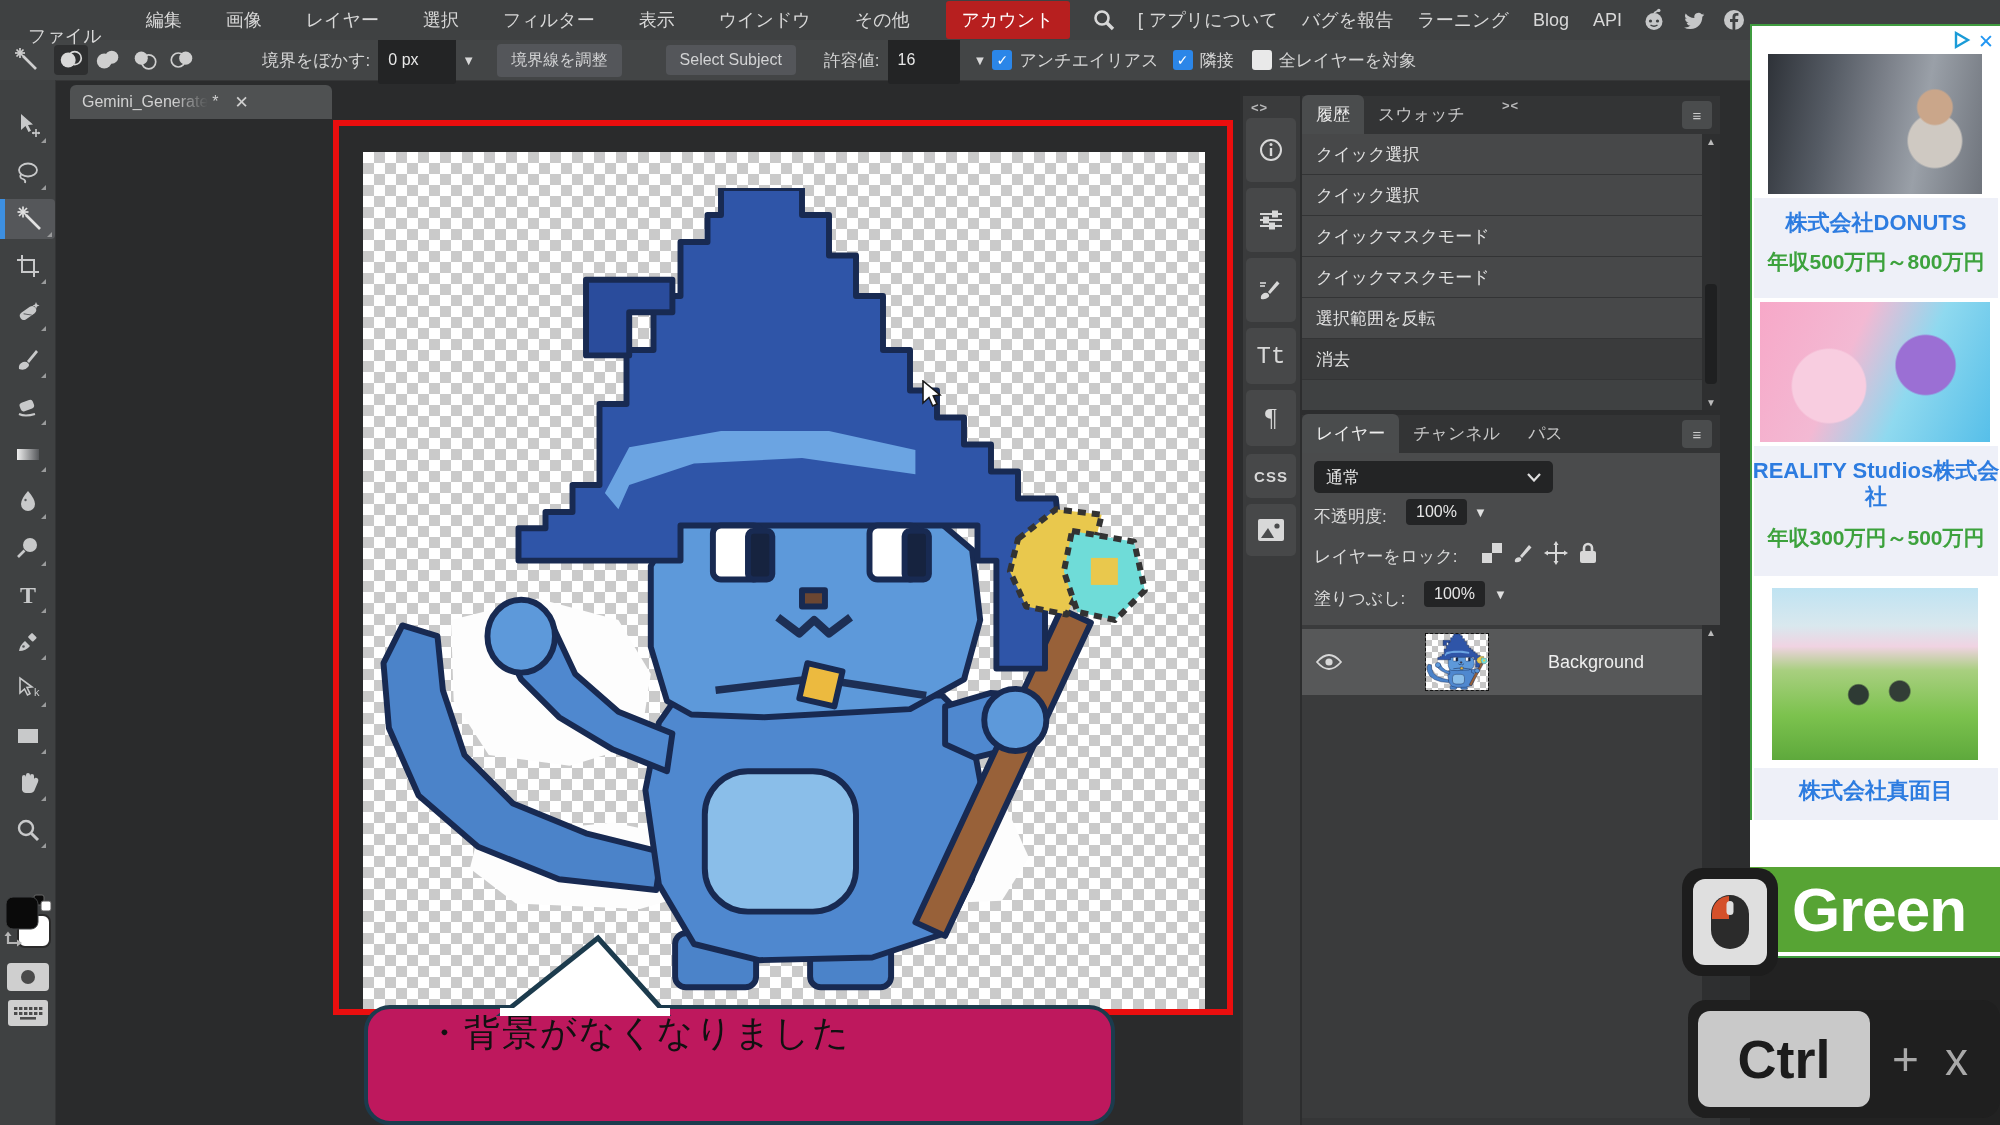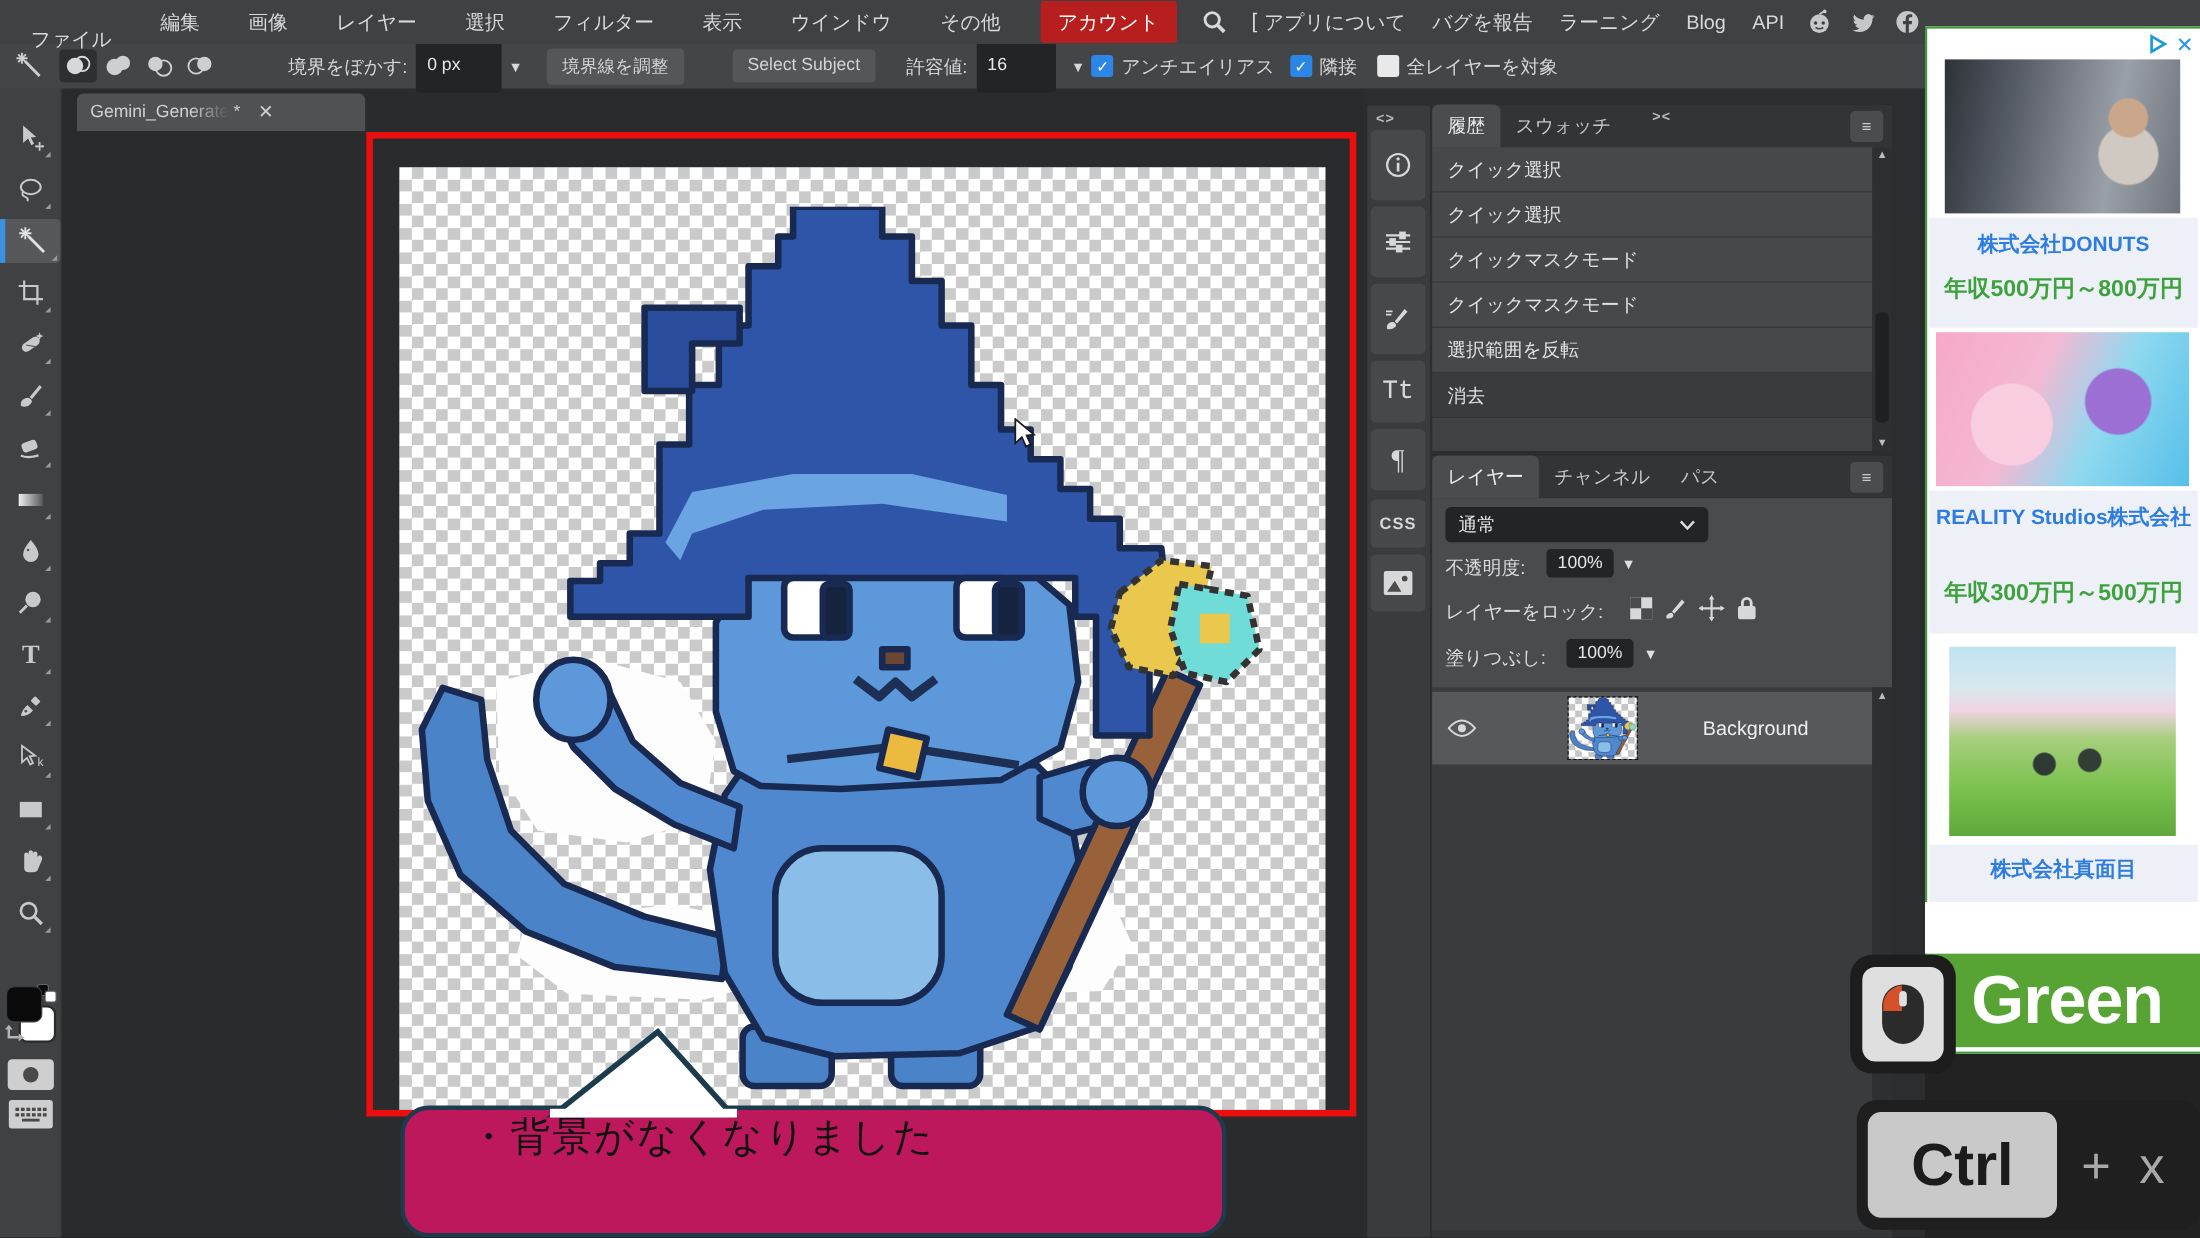--- a/index.html
+++ b/index.html
@@ -74,21 +74,21 @@
   .tri{color:#e0e0e0;font-size:13px;}
   #layer-list{background:#3a3b3c;height:493px;position:relative;}
   #layer-row{position:absolute;left:0;top:4px;width:400px;height:66px;background:#575859;display:flex;align-items:center;gap:46px;}
   #layer-thumb{width:62px;height:56px;margin-left:38px;outline:1.5px dashed #111;
      background-image:conic-gradient(#c6c6c6 25%,#fff 0 50%,#c6c6c6 0 75%,#fff 0);background-size:12px 12px;}
   #layer-name{color:#efefef;font-size:18px;margin-left:14px;}
   #layers-bottom{background:#353637;height:45px;display:flex;align-items:center;justify-content:flex-end;gap:17px;padding-right:40px;}
   
   #adbox{left:1750px;top:24px;width:248px;height:930px;background:#ffffff;border:2px solid #3f9b3f;z-index:6;}
   .ad-img{position:absolute;left:16px;width:214px;}
-  .ad-title{position:absolute;left:0;width:248px;text-align:center;color:#2d7ce0;font-weight:bold;font-size:19px;line-height:26px;}
+  .ad-title{position:absolute;left:0;width:248px;text-align:center;color:#2d7ce0;font-weight:bold;font-size:22px;line-height:26px;}
   .ad-salary{position:absolute;left:0;width:248px;text-align:center;color:#3da23d;font-weight:bold;font-size:21px;}
   .ad-textbg{position:absolute;left:2px;width:244px;background:#eef0f8;}
   #adchoices{position:absolute;right:28px;top:4px;color:#1a9bd7;font-size:18px;}
   #adclose{position:absolute;right:6px;top:4px;color:#2196f3;font-size:19px;}
   
   #green-logo{left:1750px;top:820px;width:250px;height:132px;z-index:10;text-decoration:underline;}
   #green-logo .white{position:absolute;left:0;top:0;width:250px;height:47px;background:#fff;}
   #green-logo .band{position:absolute;left:0;top:47px;width:250px;height:85px;background:#57a434;display:flex;align-items:center;}
   #green-logo .gtext{color:#fff;font-size:62px;font-weight:bold;margin-left:42px;letter-spacing:-1px;}
   #mousebox{left:1682px;top:868px;width:96px;height:108px;background:#1d1d1d;border-radius:20px;z-index:11;display:flex;align-items:center;justify-content:center;}

